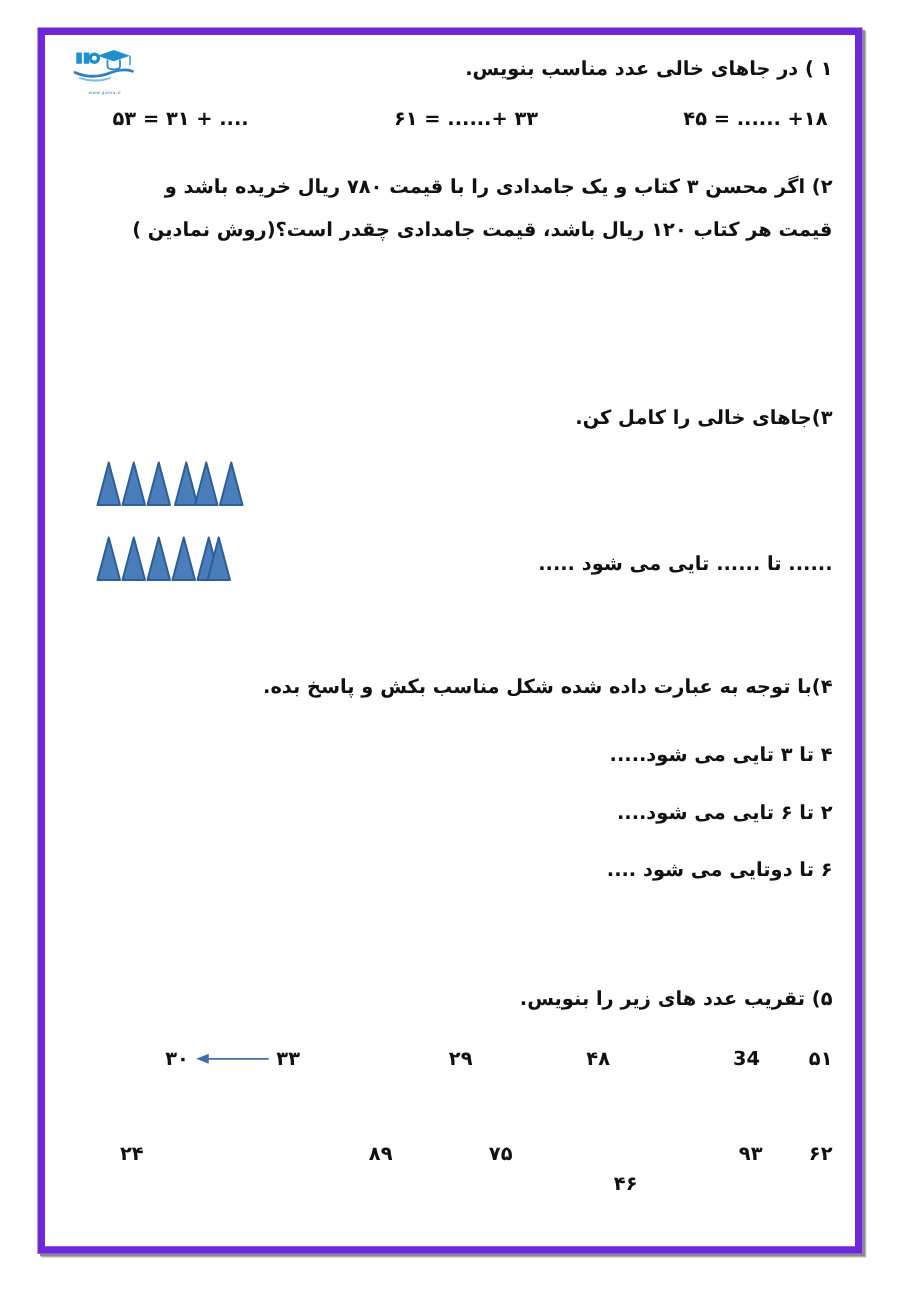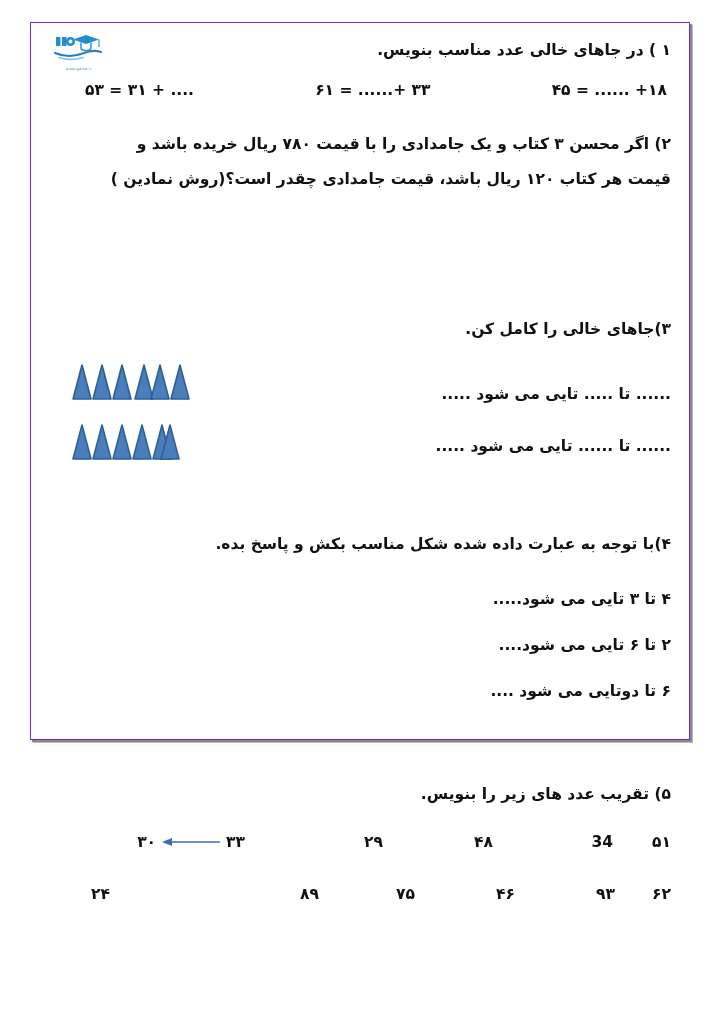--- a/index.html
+++ b/index.html
@@ -14,23 +14,23 @@
     font-family: "DejaVu Sans", "Liberation Sans", sans-serif;
     overflow: hidden;
   }
 
   
   #page-frame {
     position: absolute;
     left: 30px;
     top: 22px;
     width: 660px;
-    height: 718px;
+    height: 981px;
     box-sizing: border-box;
-    border: 1px solid #6d28d9;
+    border: 6px solid #6d28d9;
     background: #ffffff;
     box-shadow: 2px 2px 0 0 #8a8a8a, 3px 3px 0 0 #b9b9b9;
   }
   #page-frame::after{
     content:"";
     position:absolute;
     left:2px; top:2px; right:2px; bottom:2px;
     border:1px solid #ffffff;
     pointer-events:none;
   }
@@ -150,21 +150,20 @@
   <div class="eq-row" style="top:58px;">
     <span class="eq-item">۱۸+ ...... = ۴۵</span>
     <span class="eq-item">۳۳ +...... = ۶۱</span>
     <span class="eq-item">.... + ۳۱ = ۵۳</span>
   </div>
 
   <div class="q-line" style="top:110px; right:18px;">۲) اگر محسن ۳ کتاب و یک جامدادی  را با قیمت ۷۸۰ ریال خریده باشد و</div>
   <div class="q-line" style="top:145px; right:18px;">قیمت  هر کتاب  ۱۲۰ ریال باشد، قیمت جامدادی چقدر است؟(روش نمادین )</div>
 
   <div class="q-line" style="top:295px;">۳)جاهای خالی را کامل کن.</div>
-  <div class="q-line" style="top:360px;">...... تا  ..... تایی می شود .....</div>
   <div class="q-line" style="top:412px;">...... تا ...... تایی می شود .....</div>
 
   <div class="tri-row" id="tri-row-1" style="left:40px; top:340px;">
       <span class="tri" style="margin-left: 0px;">
         <svg width="22" height="38" viewBox="0 0 22 38" xmlns="http://www.w3.org/2000/svg">
           <polygon points="11,2 20,36 2,36" fill="#4A7EBB" stroke="#2E5E96" stroke-width="1.6" stroke-linejoin="round"></polygon>
         </svg>
       </span>
       <span class="tri" style="margin-left: 20px;">
         <svg width="22" height="38" viewBox="0 0 22 38" xmlns="http://www.w3.org/2000/svg">
@@ -244,19 +243,19 @@
         <line x1="60" y1="6" x2="10" y2="6" stroke="#3E6FA8" stroke-width="1.4"></line>
         <polygon points="2,6 12,2 12,10" fill="#3E6FA8"></polygon>
       </svg>
       <span>۳۰</span>
     </span>
   </div>
 
   <div class="num-row" style="top:862px;">
     <span class="num-cell" style="flex:0 0 56px;">۶۲</span>
     <span class="num-cell" style="flex:0 0 100px;">۹۳</span>
-    <span class="num-cell" style="flex:0 0 100px;">۴۶</span>
+    <span class="num-cell" style="flex:0 0 100px;margin-top:48px;">۴۶</span>
     <span class="num-cell" style="flex:0 0 96px;">۷۵</span>
     <span class="num-cell" style="flex:0 0 110px;">۸۹</span>
     <span class="num-cell" style="flex:1 1 auto; text-align:left; padding-left:30px;">۲۴</span>
   </div>
 
 </div>
 
 </body></html>

